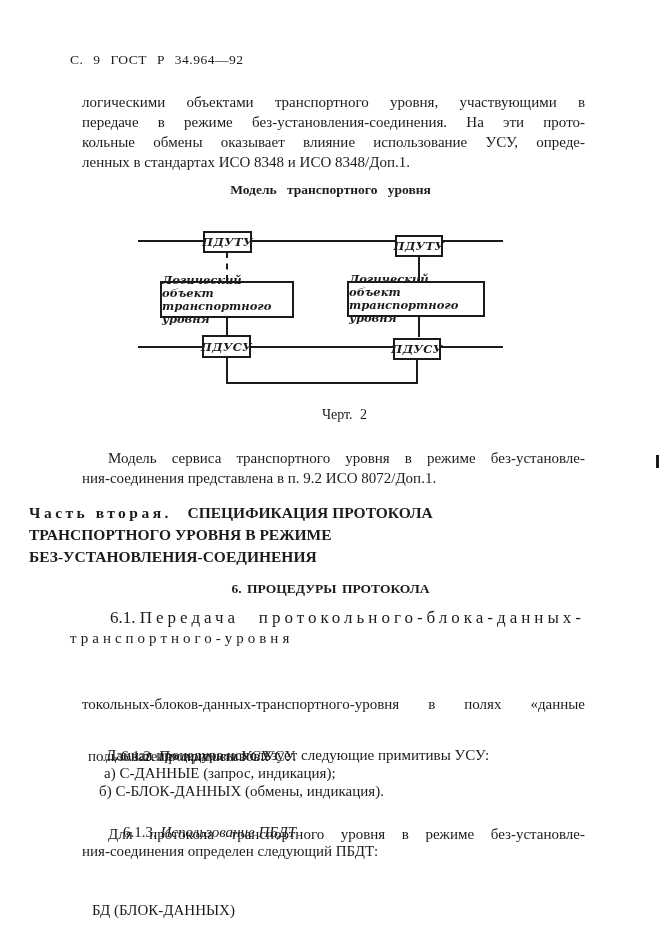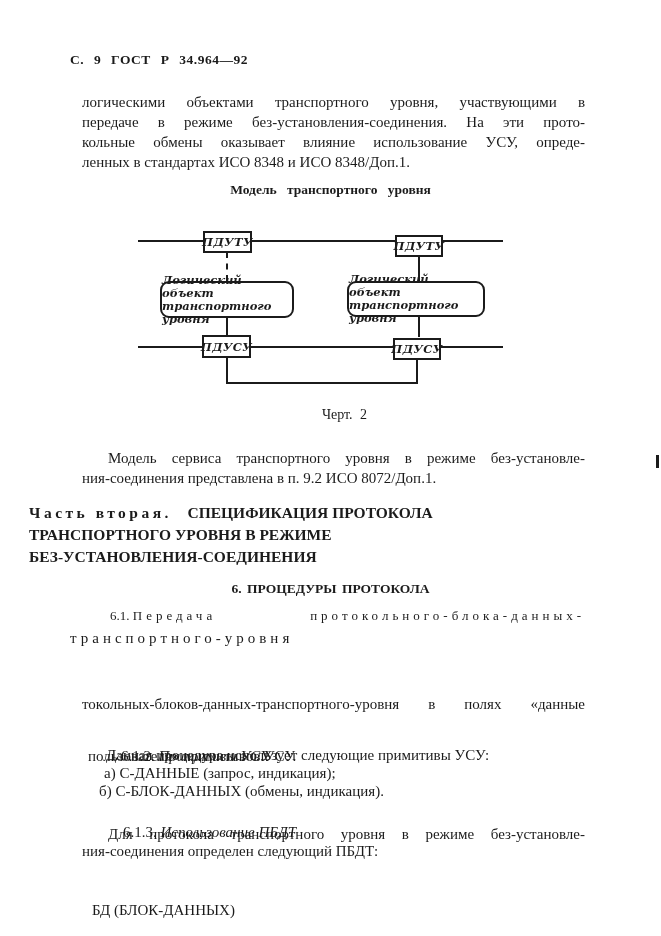--- a/index.html
+++ b/index.html
@@ -5,42 +5,42 @@
   html,body{margin:0;padding:0;background:#e8e8e8;}
   .page{
     position:relative;
     width:661px;height:936px;
     background:#ffffff;
     font-family:"Liberation Serif","DejaVu Serif",serif;
     color:#1b1b1b;
     overflow:hidden;
   }
   .abs{position:absolute;}
-  .hdr{font-weight:bold;font-size:13.5px;word-spacing:6px;letter-spacing:.5px;}
+  .hdr{font-weight:normal;font-size:13.5px;word-spacing:6px;letter-spacing:.5px;}
   .body-line{font-size:15px;line-height:19px;white-space:pre;}
   .jline{font-size:15px;line-height:19px;text-align:justify;text-align-last:justify;}
   .fig-title{font-weight:bold;font-size:13.5px;word-spacing:7px;text-align:center;width:100%;}
   .caption{font-size:14px;word-spacing:4px;text-align:center;width:100%;}
   .hline{background:#1b1b1b;height:2px;}
   .vline{width:0;border-left:2px solid #1b1b1b;}
   .vdash{width:0;border-left:2px dashed #1b1b1b;}
   .dbox{
     box-sizing:border-box;border:2px solid #1b1b1b;background:#fff;
     display:flex;align-items:center;justify-content:center;
     font-style:italic;font-weight:bold;
     font-family:"DejaVu Serif","Liberation Serif",serif;
   }
   .dbox.small{font-size:11.5px;letter-spacing:.5px;}
-  .dbox.big{flex-direction:column;font-size:11.5px;line-height:13px;border-radius:9px;}
+  .dbox.big{flex-direction:column;font-size:11.5px;line-height:13px;}
   .part-heading{font-weight:bold;font-size:15.5px;text-align:left;width:100%;line-height:22px;margin-left:29px;}
   .sp-lead{letter-spacing:3.5px;}
   .sec-title{font-weight:bold;font-size:13.5px;text-align:center;width:100%;word-spacing:2px;}
   .sp{letter-spacing:4px;}
   .ital{font-style:italic;}
-  .flexline{display:flex;justify-content:space-between;font-size:13px;white-space:pre;}
+  .flexline{display:flex;justify-content:space-between;font-size:17px;white-space:pre;}
   .speck{background:#1b1b1b;}
 </style>
 </head>
 <body>
 
 <div class="page">
 
   <div class="abs hdr" style="left:70px;top:52px;">С. 9 ГОСТ Р 34.964—92</div>
 
   <div class="abs jline" style="left:82px;top:93px;width:503px;">логическими объектами транспортного уровня, участвующими в</div>

